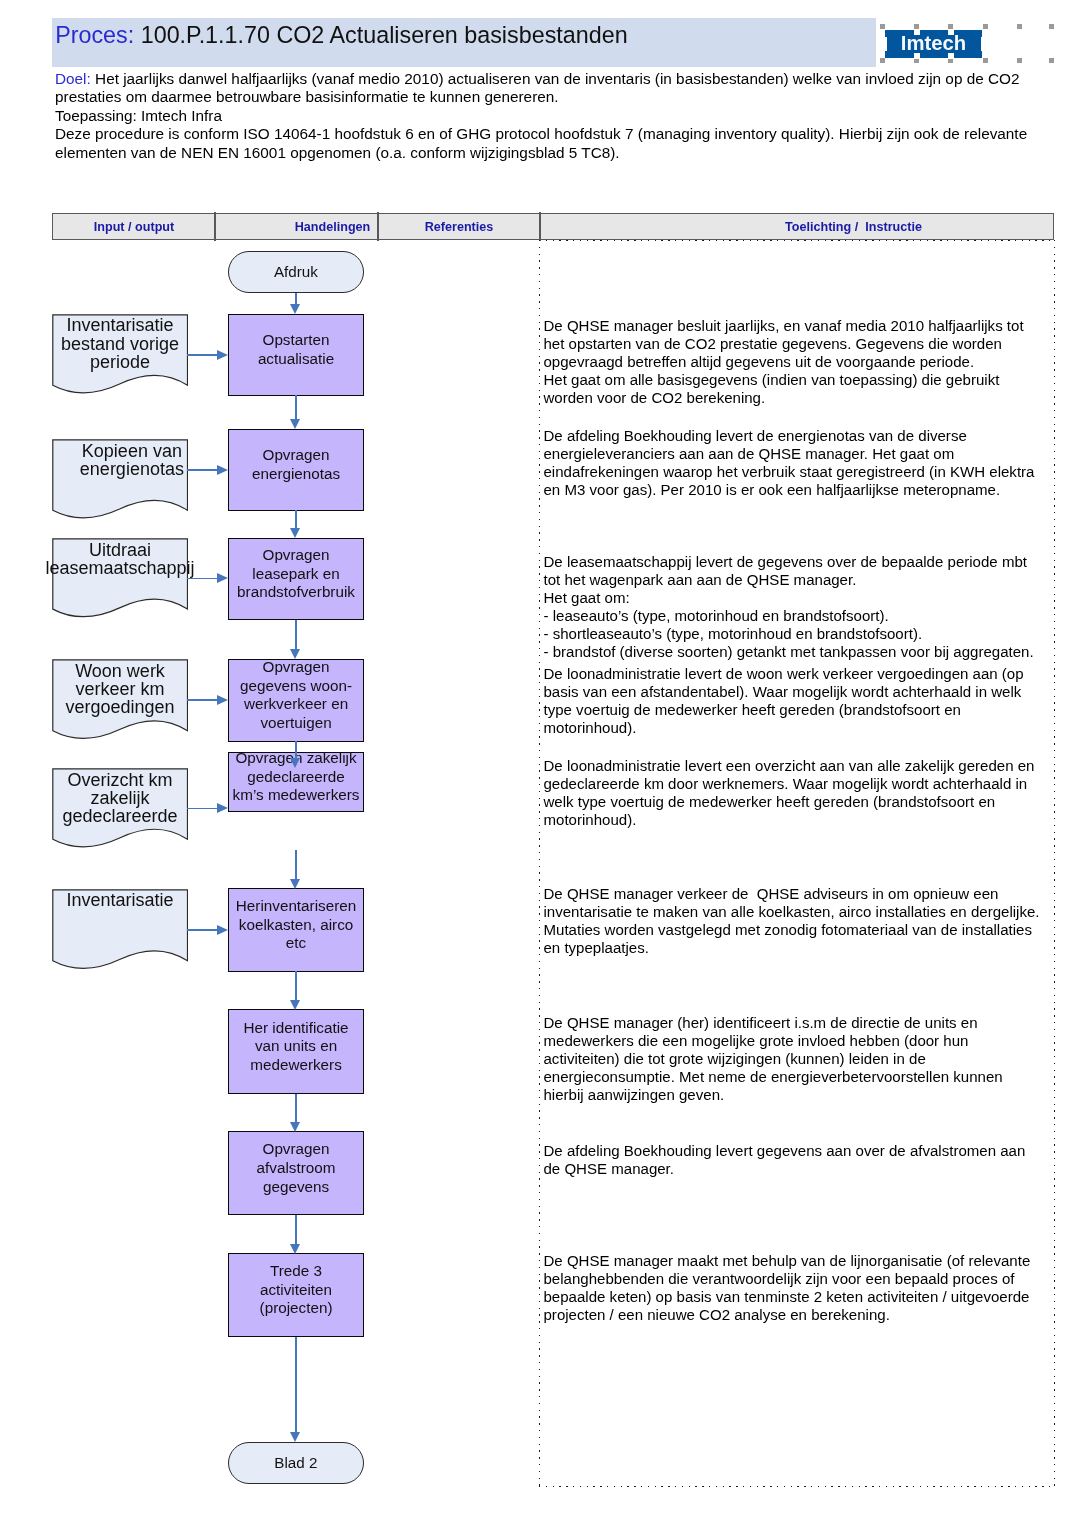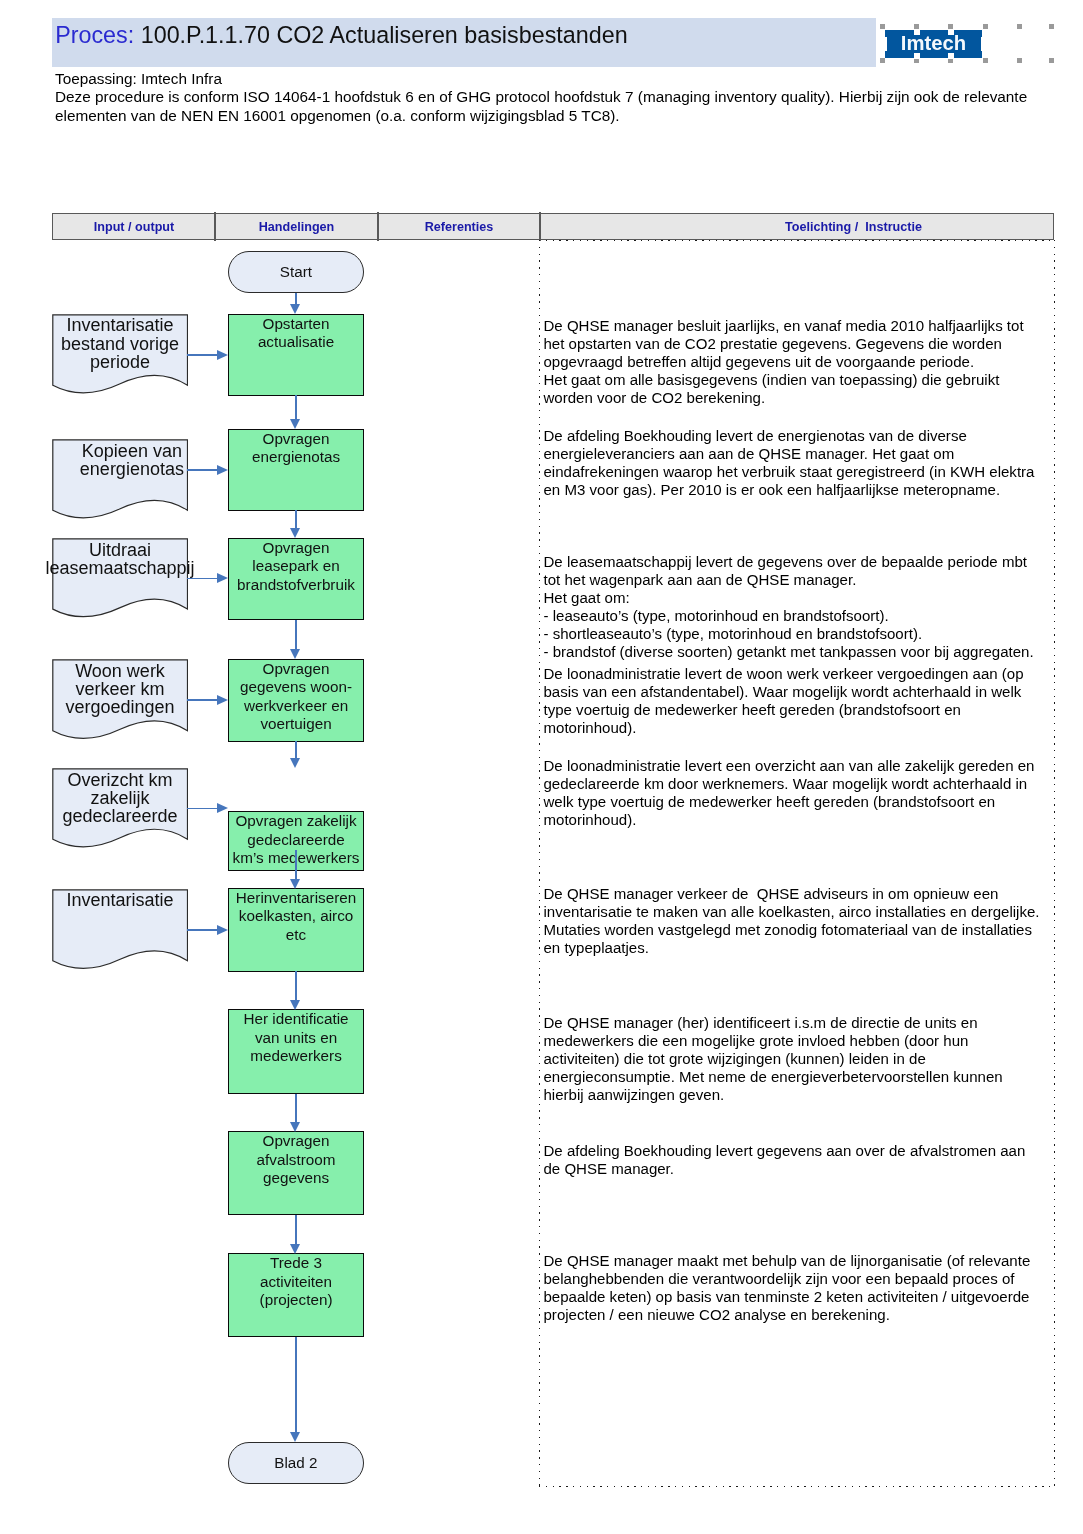--- a/index.html
+++ b/index.html
@@ -31,22 +31,22 @@
   #dotcol{position:absolute;left:539px;top:240px;width:516px;height:1247px;}
   #dotcol .dv{position:absolute;top:0;bottom:0;width:1.4px;
      background-image:repeating-linear-gradient(to bottom,#1a1a1a 0 1.4px,rgba(0,0,0,0) 1.4px 6.8px);}
   #dotcol .dh{position:absolute;left:0;right:0;height:1.4px;
      background-image:repeating-linear-gradient(to right,#1a1a1a 0 1.4px,rgba(0,0,0,0) 1.4px 6.8px);}
 
   
   .note{position:absolute;left:543.5px;width:501px;font-size:15.05px;line-height:18.1px;color:#000;white-space:pre-wrap;}
 
   
-  .box{position:absolute;background:#86efac;border:1.7px solid #0a0a0a;box-sizing:border-box;
-       display:flex;align-items:flex-start;justify-content:center;text-align:center;font-size:15.25px;line-height:18.6px;color:#111;white-space:pre;padding-bottom:10px;}
+  .box{position:absolute;background:#c4b5fd;border:1.7px solid #0a0a0a;box-sizing:border-box;
+       display:flex;align-items:center;justify-content:center;text-align:center;font-size:15.25px;line-height:18.6px;color:#111;white-space:pre;padding-bottom:10px;}
   .stadium{position:absolute;background:#e6ecf7;border:1.2px solid #2b2b2b;border-radius:999px;box-sizing:border-box;
        display:flex;align-items:center;justify-content:center;text-align:center;font-size:15.2px;color:#111;}
   .doc{position:absolute;display:flex;align-items:flex-start;justify-content:center;text-align:center;font-size:18px;line-height:18.4px;color:#111;white-space:pre;padding-top:2.6px;box-sizing:border-box;}
   .doc svg{position:absolute;left:0;top:0;}
   .doc span{position:relative;z-index:2;}
 
   
   .varrow{position:absolute;width:1.5px;background:#4676bc;}
   .vhead{position:absolute;width:0;height:0;border-left:5.5px solid transparent;border-right:5.5px solid transparent;border-top:10.3px solid #4676bc;}
   .harrow{position:absolute;height:1.5px;background:#4676bc;}
@@ -84,27 +84,28 @@
         <div class="whandle" style="width: 4px; height: 14px; left: 4.5px; top: 17px;"></div>
         <div class="whandle" style="width: 4px; height: 14px; left: 102.5px; top: 17px;"></div>
         <div class="whandle" style="width: 5.8px; height: 6px; left: 36.3px; top: 9px;"></div>
         <div class="whandle" style="width: 5.8px; height: 6px; left: 70.4px; top: 9px;"></div>
         <div class="whandle" style="width: 5.8px; height: 6px; left: 36.3px; top: 33px;"></div>
         <div class="whandle" style="width: 5.8px; height: 6px; left: 70.4px; top: 33px;"></div>
       </div>
   </div>
 
   <div id="intro">
+      <div class="ipara"><span class="kw">Doel:</span><span> Het jaarlijks danwel halfjaarlijks (vanaf medio 2010) actualiseren van de inventaris (in basisbestanden) welke van invloed zijn op de CO2 prestaties om daarmee betrouwbare basisinformatie te kunnen genereren.</span></div>
       <div class="ipara"><span>Toepassing: Imtech Infra</span></div>
       <div class="ipara"><span>Deze procedure is conform ISO 14064-1 hoofdstuk 6 en of GHG protocol hoofdstuk 7 (managing inventory quality). Hierbij zijn ook de relevante elementen van de NEN EN 16001 opgenomen (o.a. conform wijzigingsblad 5 TC8).</span></div>
     </div>
 
   <div id="thead">
       <div class="th" style="left: 0px; width: 162px;">Input / output</div>
-      <div class="th" style="left: 162px; width: 163px;">Handelingen</div>
+      <div class="th" style="left: 162px; width: 163px; padding-left: 36px;">Handelingen</div>
       <div class="vdiv" style="left: 161px;"></div>
       <div class="th" style="left: 325px; width: 162px;">Referenties</div>
       <div class="vdiv" style="left: 324px;"></div>
       <div class="th" style="left: 497px; width: 515px; padding-left: 46px;">Toelichting /  Instructie</div>
       <div class="vdiv" style="left: 486px;"></div>
     </div>
   <div id="dotcol">
     <div class="dv" style="left:0"></div>
     <div class="dv" style="right:0"></div>
     <div class="dh" style="top:0"></div>
@@ -116,37 +117,37 @@
 actualisatie</span></div>
       <div class="box" style="left:227.7px;top:428.6px;width:136.7px;height:82.5px;"><span>Opvragen
 energienotas</span></div>
       <div class="box" style="left:227.7px;top:537.5px;width:136.7px;height:82.79999999999995px;"><span>Opvragen
 leasepark en
 brandstofverbruik</span></div>
       <div class="box" style="left:227.7px;top:658.6px;width:136.7px;height:83.60000000000002px;"><span>Opvragen
 gegevens woon-
 werkverkeer en
 voertuigen</span></div>
-      <div class="box" style="left:227.7px;top:811px;width:136.7px;height:60px;"><span>Opvragen zakelijk
+      <div class="box" style="left:227.7px;top:752px;width:136.7px;height:60px;"><span>Opvragen zakelijk
 gedeclareerde
 km’s medewerkers</span></div>
       <div class="box" style="left:227.7px;top:887.9px;width:136.7px;height:84.20000000000005px;"><span>Herinventariseren
 koelkasten, airco
 etc</span></div>
       <div class="box" style="left:227.7px;top:1009.2px;width:136.7px;height:85.09999999999991px;"><span>Her identificatie
 van units en
 medewerkers</span></div>
       <div class="box" style="left:227.7px;top:1131.2px;width:136.7px;height:84.20000000000005px;"><span>Opvragen
 afvalstroom
 gegevens</span></div>
       <div class="box" style="left:227.7px;top:1253.1px;width:136.7px;height:84.20000000000005px;"><span>Trede 3
 activiteiten
 (projecten)</span></div>
       <div class="stadium" style="left:228.0px;top:251.1px;width:135.8px;height:41.599999999999994px;">
-        <span>Start</span>
+        <span>Afdruk</span>
       </div>
       <div class="stadium" style="left:228.0px;top:1441.6px;width:135.8px;height:42.700000000000045px;">
         <span>Blad 2</span>
       </div>
       <div class="doc" style="left:51.9px;top:313.9px;width:136.29999999999998px;height:82.30000000000001px;"><svg width="136.29999999999998" height="82.30000000000001" viewBox="0 0 136.29999999999998 82.30000000000001">
           <path d="M0.8,0.8 L135.49999999999997,0.8 L135.49999999999997,71.30000000000001 C114.49199999999998,57.80000000000001 92.684,58.30000000000001 68.14999999999999,69.80000000000001 C49.06799999999999,78.80000000000001 24.533999999999995,83.80000000000001 0.8,71.30000000000001 Z" fill="#e6ecf7" stroke="#2b2b2b" stroke-width="1.2"></path>
         </svg><span>Inventarisatie
 bestand vorige
 periode</span></div>
       <div class="doc" style="left:51.9px;top:439px;width:160px;height:82.30000000000001px;"><svg width="136.29999999999998" height="82.30000000000001" viewBox="0 0 136.29999999999998 82.30000000000001">

